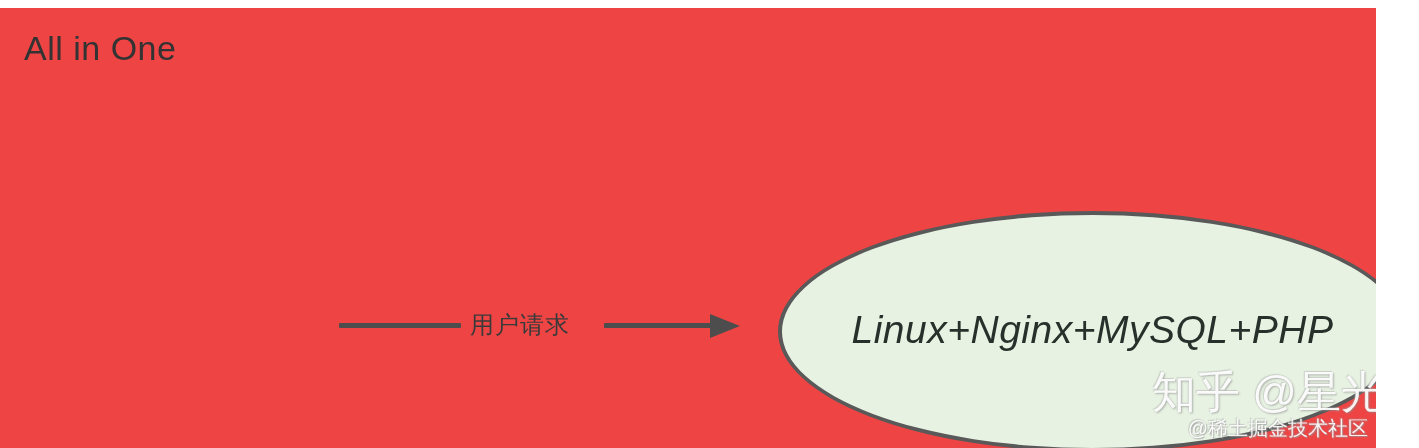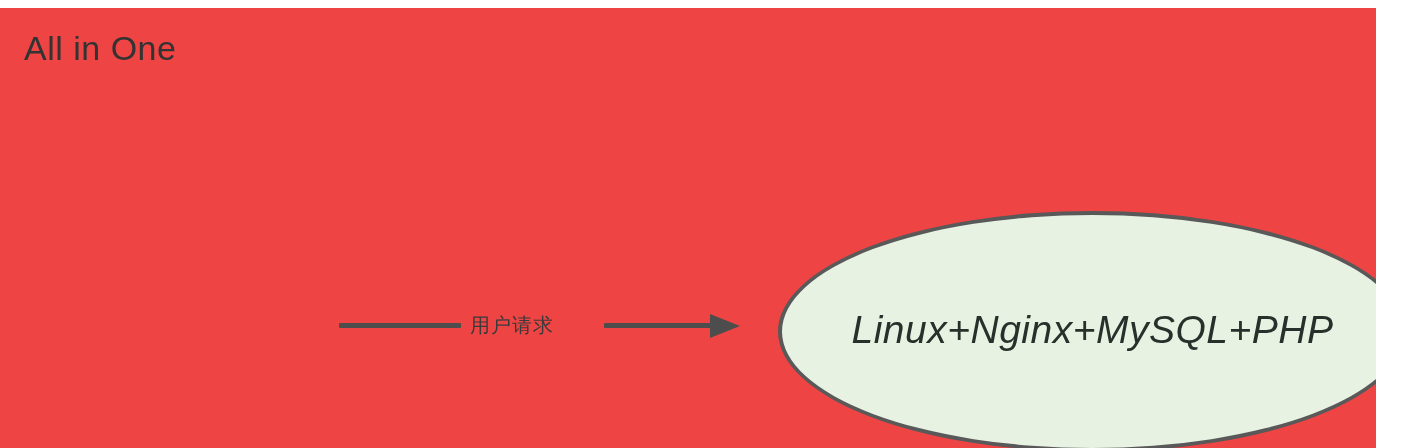--- a/index.html
+++ b/index.html
@@ -55,21 +55,21 @@
   }
   .arrow-line.right-seg {
     left: 604px;
     top: 315px;
     width: 108px;
   }
   .arrow-label {
     position: absolute;
     left: 470px;
     top: 301px;
-    font-size: 20px;
+    font-size: 24px;
     line-height: 32px;
     color: #3a3a3a;
     letter-spacing: 1px;
     white-space: nowrap;
   }
   .arrowhead {
     position: absolute;
     left: 710px;
     top: 306px;
     width: 0;
@@ -137,15 +137,17 @@
     <div class="arrow-line left-seg"></div>
     <div class="arrow-label">用户请求</div>
     <div class="arrow-line right-seg"></div>
     <div class="arrowhead"></div>
   </div>
 
   <div class="server-ellipse">
     <span class="ellipse-text">Linux+Nginx+MySQL+PHP</span>
   </div>
 
+  <div class="watermark-primary">知乎 @星光</div>
 
+  <div class="watermark-secondary">@稀土掘金技术社区</div>
 
 </div>
 
 </body></html>

